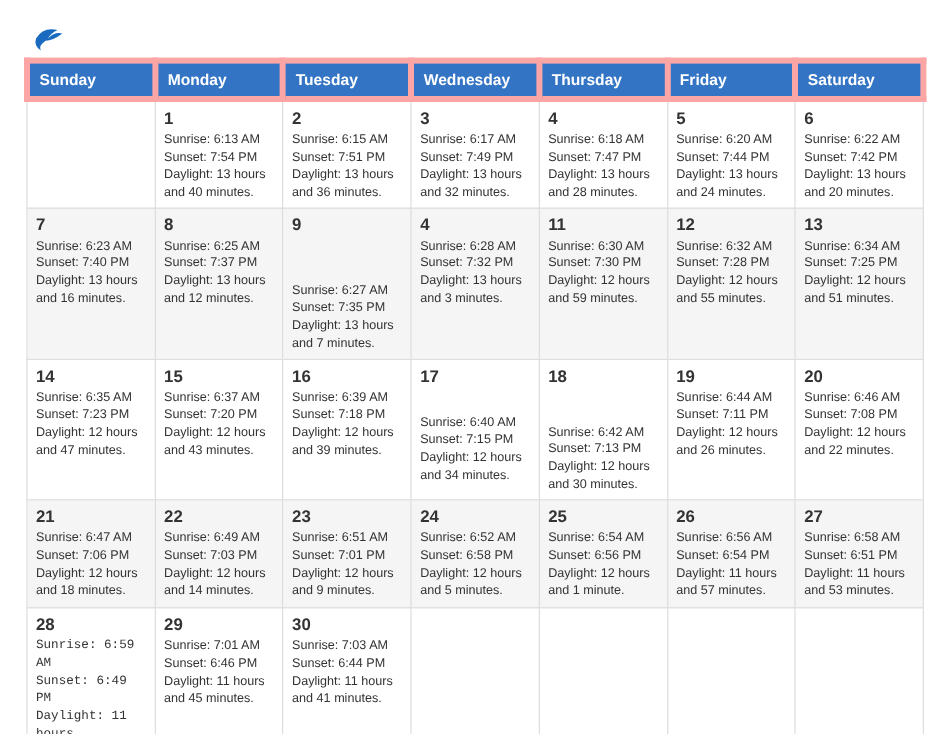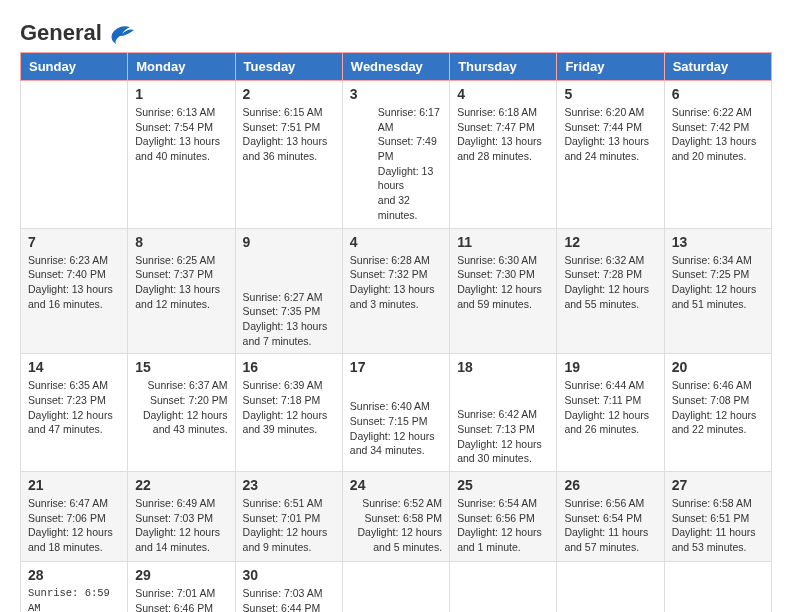--- a/index.html
+++ b/index.html
@@ -38,21 +38,21 @@
       border-collapse: collapse;
       border: 1px solid #ccc;
     }
     .calendar th {
       background-color: #3474c4;
       color: #fff;
       font-size: 13px;
       font-weight: bold;
       padding: 6px 8px;
       text-align: left;
-      border: 1px solid #fca5a5;
+      border: 5px solid #fca5a5;
     }
     .calendar td {
       vertical-align: top;
       padding: 5px 7px;
       border: 1px solid #ddd;
       width: calc(100% / 7);
       font-size: 11px;
       color: #333;
       min-height: 80px;
       height: 90px;
@@ -72,21 +72,20 @@
     tr:nth-child(odd) td { background: #fff; }
     .calendar tbody tr td { background: #fff; }
     .calendar tbody tr:nth-child(even) td { background: #f5f5f5; }
   </style>
 </head>
 <body>
 
 <div class="header">
   <div class="logo">
     <div style="display:flex; align-items:center;">
-      <span style="font-size:22px; font-weight:bold; color:#333;">General</span>
       <svg width="32" height="22" viewBox="0 0 32 22" style="margin-left:2px;">
         <path d="M8,12 Q14,2 26,5 Q20,8 18,12 Q24,6 30,8 Q22,14 16,14 Q10,18 12,22 Q6,18 8,12Z" fill="#1a6bbf"></path>
       </svg>
     </div>
     <div style="font-size:22px; font-weight:bold; color:#1a6bbf; margin-top:-4px; margin-left:2px;"></div>
   </div>
   <div class="title-section">
     <div class="month-title"></div>
     <div class="location"></div>
   </div>
@@ -116,21 +115,21 @@
         </td>
         <td>
           <span class="day-num">2</span>
           <div class="day-info" style="white-space: pre-line;">Sunrise: 6:15 AM
 Sunset: 7:51 PM
 Daylight: 13 hours
 and 36 minutes.</div>
         </td>
         <td>
           <span class="day-num">3</span>
-          <div class="day-info" style="white-space: pre-line; margin-left: 28px;">Sunrise: 6:17 AM
+          <div class="day-info" style="white-space: pre-line;">Sunrise: 6:17 AM
 Sunset: 7:49 PM
 Daylight: 13 hours
 and 32 minutes.</div>
         </td>
         <td>
           <span class="day-num">4</span>
           <div class="day-info" style="white-space: pre-line;">Sunrise: 6:18 AM
 Sunset: 7:47 PM
 Daylight: 13 hours
 and 28 minutes.</div>
@@ -204,21 +203,21 @@
       <tr>
         <td>
           <span class="day-num">14</span>
           <div class="day-info" style="white-space: pre-line;">Sunrise: 6:35 AM
 Sunset: 7:23 PM
 Daylight: 12 hours
 and 47 minutes.</div>
         </td>
         <td>
           <span class="day-num">15</span>
-          <div class="day-info" style="white-space: pre-line; text-align: right;">Sunrise: 6:37 AM
+          <div class="day-info" style="white-space: pre-line;">Sunrise: 6:37 AM
 Sunset: 7:20 PM
 Daylight: 12 hours
 and 43 minutes.</div>
         </td>
         <td>
           <span class="day-num">16</span>
           <div class="day-info" style="white-space: pre-line;">Sunrise: 6:39 AM
 Sunset: 7:18 PM
 Daylight: 12 hours
 and 39 minutes.</div>
@@ -269,21 +268,21 @@
         </td>
         <td>
           <span class="day-num">23</span>
           <div class="day-info" style="white-space: pre-line;">Sunrise: 6:51 AM
 Sunset: 7:01 PM
 Daylight: 12 hours
 and 9 minutes.</div>
         </td>
         <td>
           <span class="day-num">24</span>
-          <div class="day-info" style="white-space: pre-line; text-align: right;">Sunrise: 6:52 AM
+          <div class="day-info" style="white-space: pre-line;">Sunrise: 6:52 AM
 Sunset: 6:58 PM
 Daylight: 12 hours
 and 5 minutes.</div>
         </td>
         <td>
           <span class="day-num">25</span>
           <div class="day-info" style="white-space: pre-line;">Sunrise: 6:54 AM
 Sunset: 6:56 PM
 Daylight: 12 hours
 and 1 minute.</div>

